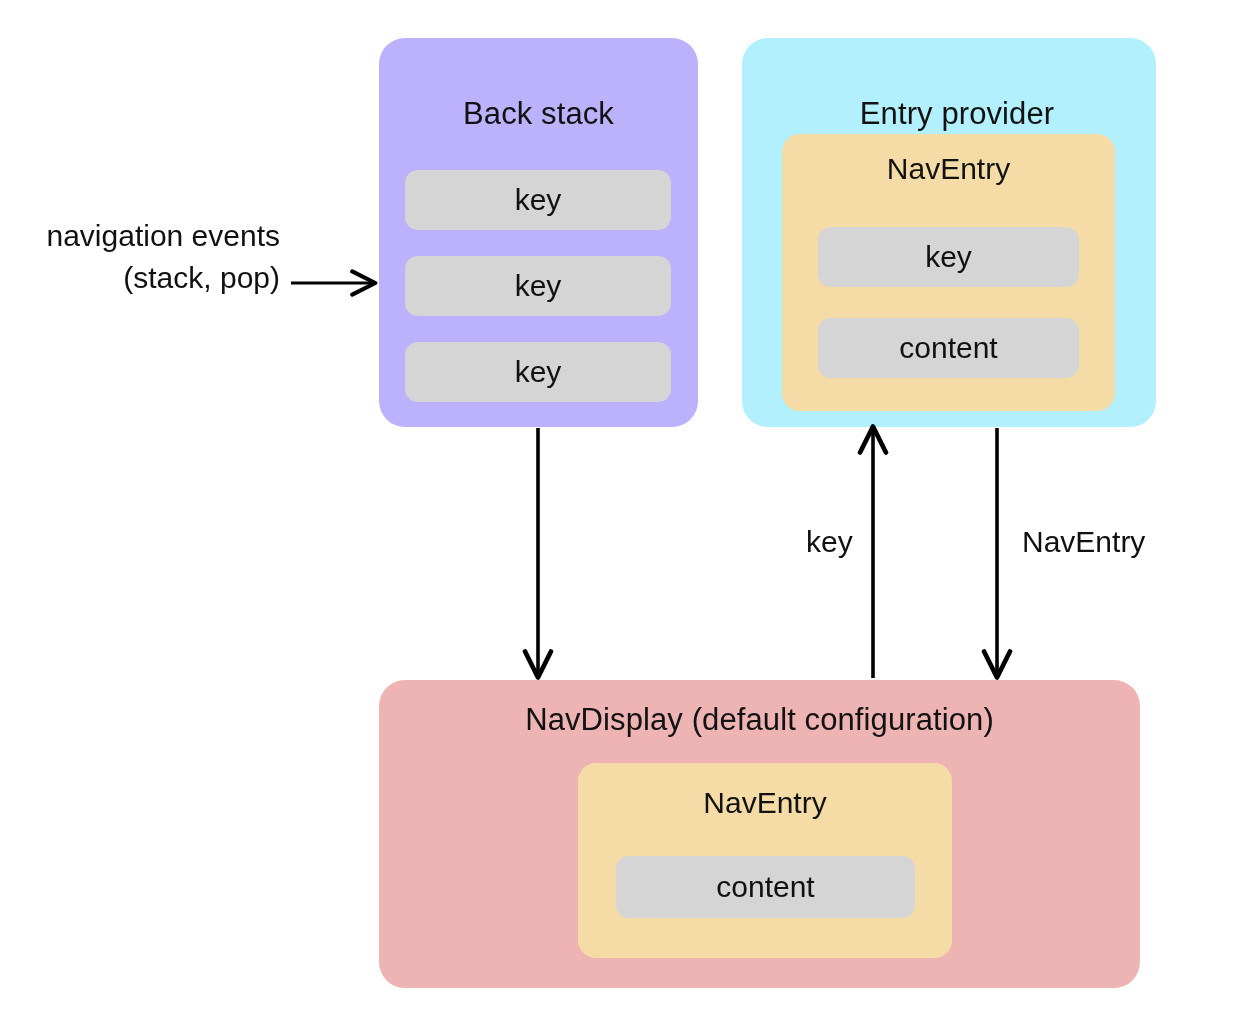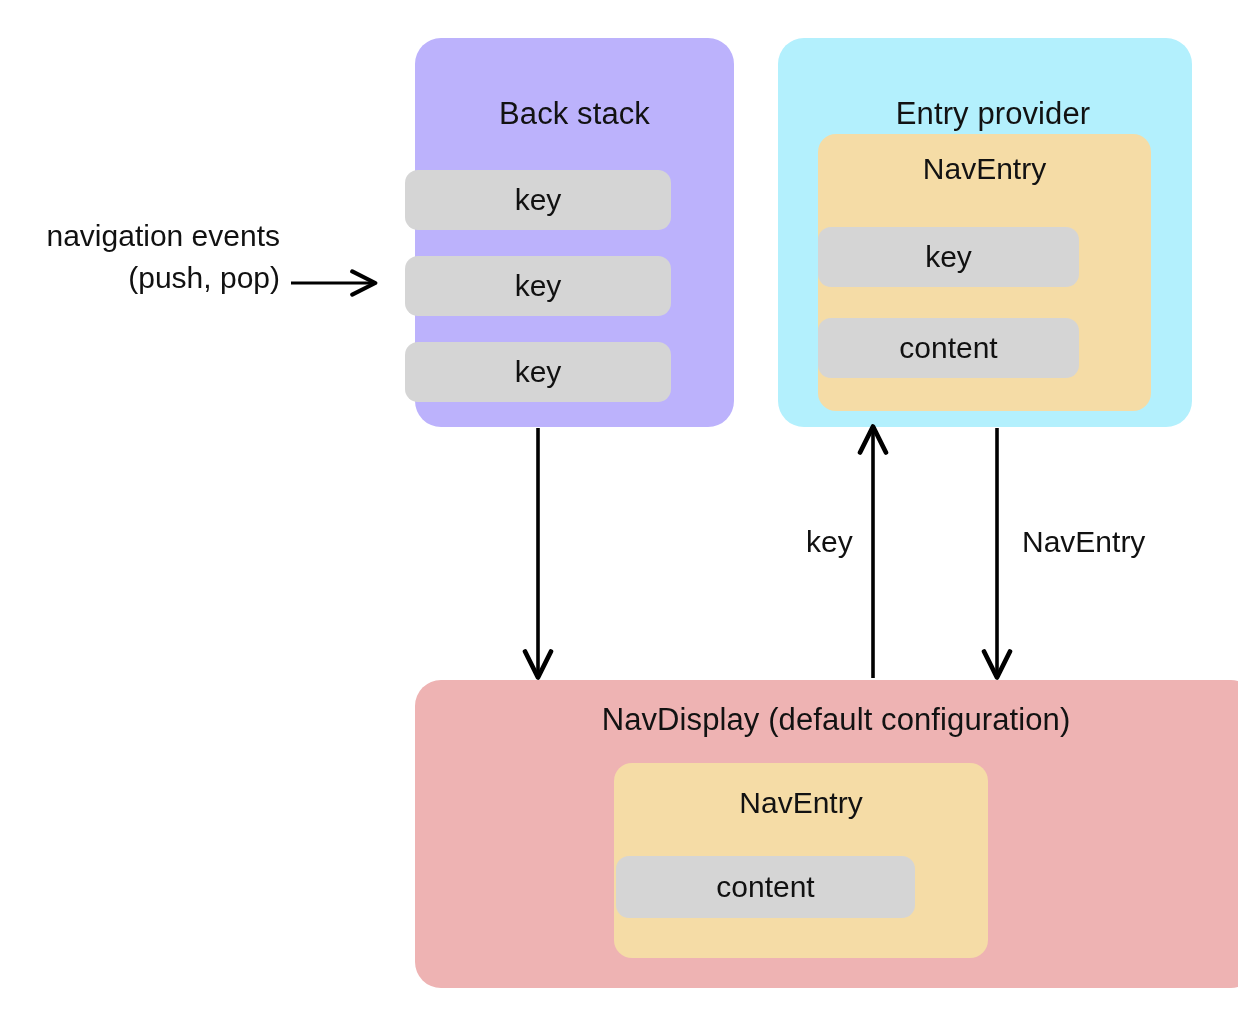--- a/index.html
+++ b/index.html
@@ -15,21 +15,20 @@
     position: relative;
     width: 1238px;
     height: 1011px;
     background: #ffffff;
     overflow: hidden;
   }
 
   .box {
     position: absolute;
     box-sizing: border-box;
-    margin-left: 36px;
   }
 
   
   .container {
     border-radius: 26px;
   }
   .container-title {
     position: absolute;
     left: 0;
     right: 0;
@@ -55,21 +54,21 @@
     top: 38px;
     width: 414px;
     height: 389px;
     background: #b3f0fd;
   }
   #entryprovider-title { top: 58px; font-size: 31px; padding-left: 16px; }
 
   #navdisplay-box {
     left: 379px;
     top: 680px;
-    width: 842px;
+    width: 761px;
     height: 308px;
     background: #eeb3b3;
   }
   #navdisplay-title { top: 22px; font-size: 31px; }
 
   
   .naventry {
     border-radius: 18px;
     background: #f5dca6;
   }
@@ -178,21 +177,21 @@
     pointer-events: none;
   }
 </style>
 </head>
 <body>
 
 <div id="canvas">
 
   <div id="nav-events-caption">
     <span>navigation events</span>
-    <span class="line2">(push, pop)</span>
+    <span class="line2">(stack, pop)</span>
   </div>
 
   <div id="backstack-box" class="box container">
     <div id="backstack-title" class="container-title">Back stack</div>
   </div>
   <div id="bs-pill-0" class="pill bs-pill">key</div>
   <div id="bs-pill-1" class="pill bs-pill">key</div>
   <div id="bs-pill-2" class="pill bs-pill">key</div>
 
   <div id="entryprovider-box" class="box container">

